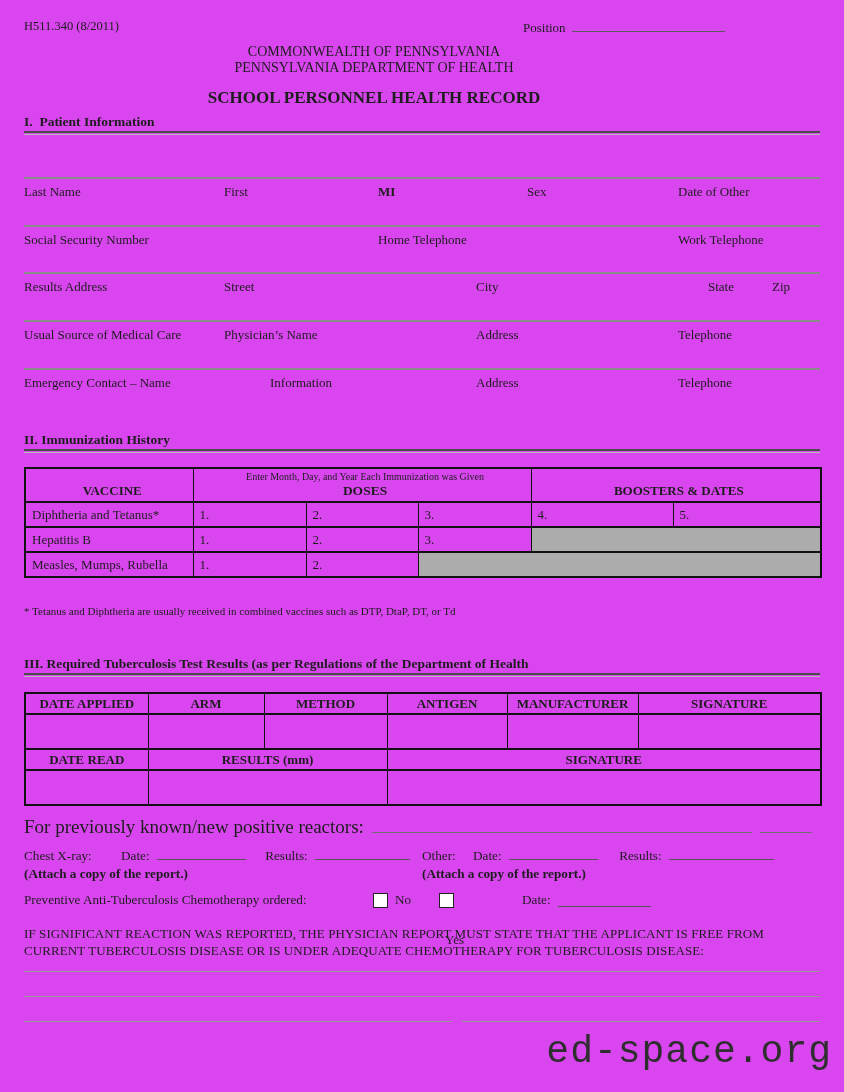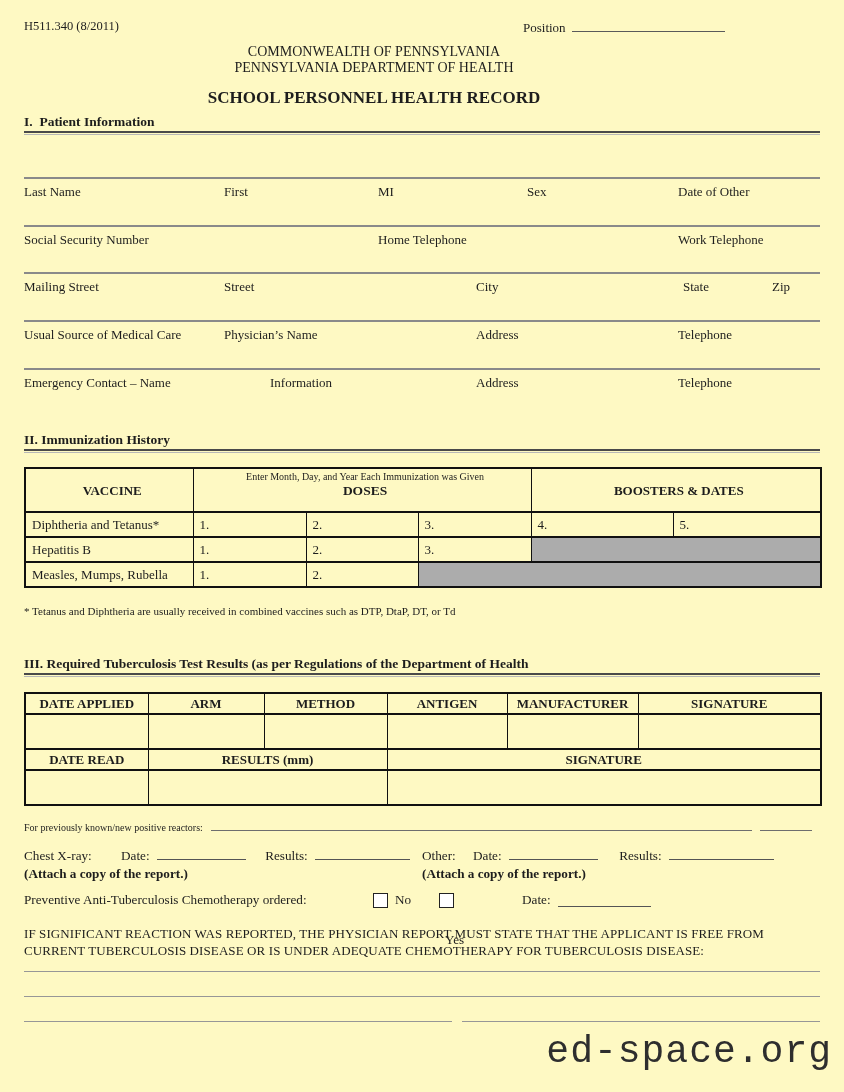--- a/index.html
+++ b/index.html
@@ -1,18 +1,18 @@
 <!DOCTYPE html>
 <html><head>
 <meta charset="utf-8">
 <title>School Personnel Health Record</title>
 <style>
   html,body{margin:0;padding:0;background:#e8e8e8;}
   .page{
-    position:relative;width:844px;height:1092px;background:#fef9c3;
+    position:relative;width:844px;height:1092px;background:#d946ef;
     font-family:"Liberation Serif","DejaVu Serif",serif;color:#1d1d1d;
     overflow:hidden;margin:0 auto;
   }
   .abs{position:absolute;}
   
   .form-number{top:19px;left:24px;font-size:12.5px;}
   .position-group{top:19px;left:523px;font-size:13px;}
   .position-line{display:inline-block;width:153px;border-bottom:1.5px solid #5a5a5a;height:12px;margin-left:6px;}
   
   .title-block{top:44px;left:0;width:748px;text-align:center;}
@@ -26,32 +26,32 @@
   .pi-row{left:24px;width:796px;height:46px;border-top:2px solid #8a8a8a;}
   .pi-label{position:absolute;top:5px;font-size:13px;white-space:pre;}
   
   table{border-collapse:collapse;table-layout:fixed;}
   .grid{border:2px solid #111;}
   .grid td{border:1px solid #111;border-top-width:2px;border-bottom-width:2px;
     font-size:13px;padding:0 0 0 6px;vertical-align:middle;overflow:hidden;}
   .imm-table{top:467px;left:24px;width:796px;}
   .imm-table td{height:23px;}
   .imm-table td.head{height:auto;}
-  .imm-head td{vertical-align:bottom;padding-bottom:12px;font-family:Liberation Serif, serif;}
+  .imm-head td{vertical-align:bottom;padding-bottom:2px;font-family:Liberation Serif, serif;}
   .hdr-bold{font-weight:bold;font-size:13.5px;text-align:center;}
   .doses-note{font-size:10px;text-align:center;line-height:12px;padding-top:2px;}
   .shaded{background:#acacac;}
   .cell-flex{display:flex;align-items:flex-end;}
   .cell-line{flex:1;border-bottom:1.5px solid #777;height:15px;margin:0 10px 3px 6px;}
   .cell-line.wide{margin-right:40px;}
   .tb-table{top:692px;left:24px;width:796px;}
   .tb-table td.h{height:19px;font-weight:bold;text-align:center;font-size:13px;padding:0 2px;}
   .tb-table td.e{height:33px;}
   
-  .reactors-row{top:816px;left:24px;width:788px;display:flex;align-items:baseline;font-size:10px;}
+  .reactors-row{top:816px;left:24px;width:788px;display:flex;align-items:baseline;font-size:19px;}
   .fl{border-bottom:1.5px solid #6e6e6e;height:14px;}
   .fl-grow{flex:1;margin-left:8px;}
   .fl-short{width:52px;margin-left:8px;}
   .uline{display:inline-block;border-bottom:1.5px solid #555;height:12px;vertical-align:baseline;}
   .cxr-block{top:847px;left:24px;width:796px;height:36px;font-size:13.2px;}
   .cxr-g1{position:absolute;left:0;top:0;}
   .cxr-g2{position:absolute;left:398px;top:0;}
   .attach-note{display:block;margin-top:2px;font-size:13.2px;font-weight:bold;}
   .chemo-row{top:892px;left:24px;width:796px;height:18px;font-size:13.2px;}
   .chemo-row > span{position:absolute;top:0;}
@@ -78,34 +78,34 @@
     <div class="main-title">SCHOOL PERSONNEL HEALTH RECORD</div>
   </div>
 
   <div class="abs sec-heading" style="top:112px;">
     <span class="sec-title">I.  Patient Information</span>
   </div>
 
   <div class="abs pi-row" style="top:177px;">
     <span class="pi-label" style="left:0;">Last Name</span>
     <span class="pi-label" style="left:200px;">First</span>
-    <span class="pi-label" style="left:354px;">MI</span>
+    <span class="pi-label" style="left:354px;font-weight:bold;">MI</span>
     <span class="pi-label" style="left:503px;">Sex</span>
     <span class="pi-label" style="left:654px;">Date of Other</span>
   </div>
   <div class="abs pi-row" style="top:225px;">
     <span class="pi-label" style="left:0;">Social Security Number</span>
     <span class="pi-label" style="left:354px;">Home Telephone</span>
     <span class="pi-label" style="left:654px;">Work Telephone</span>
   </div>
   <div class="abs pi-row" style="top:272px;">
-    <span class="pi-label" style="left:0;">Mailing Street</span>
+    <span class="pi-label" style="left:0;">Results Address</span>
     <span class="pi-label" style="left:200px;">Street</span>
     <span class="pi-label" style="left:452px;">City</span>
-    <span class="pi-label" style="left:659px;">State</span>
+    <span class="pi-label" style="left:684px;">State</span>
     <span class="pi-label" style="left:748px;">Zip</span>
   </div>
   <div class="abs pi-row" style="top:320px;">
     <span class="pi-label" style="left:0;">Usual Source of Medical Care</span>
     <span class="pi-label" style="left:200px;">Physician’s Name</span>
     <span class="pi-label" style="left:452px;">Address</span>
     <span class="pi-label" style="left:654px;">Telephone</span>
   </div>
   <div class="abs pi-row" style="top:368px;">
     <span class="pi-label" style="left:0;">Emergency Contact – Name</span>

